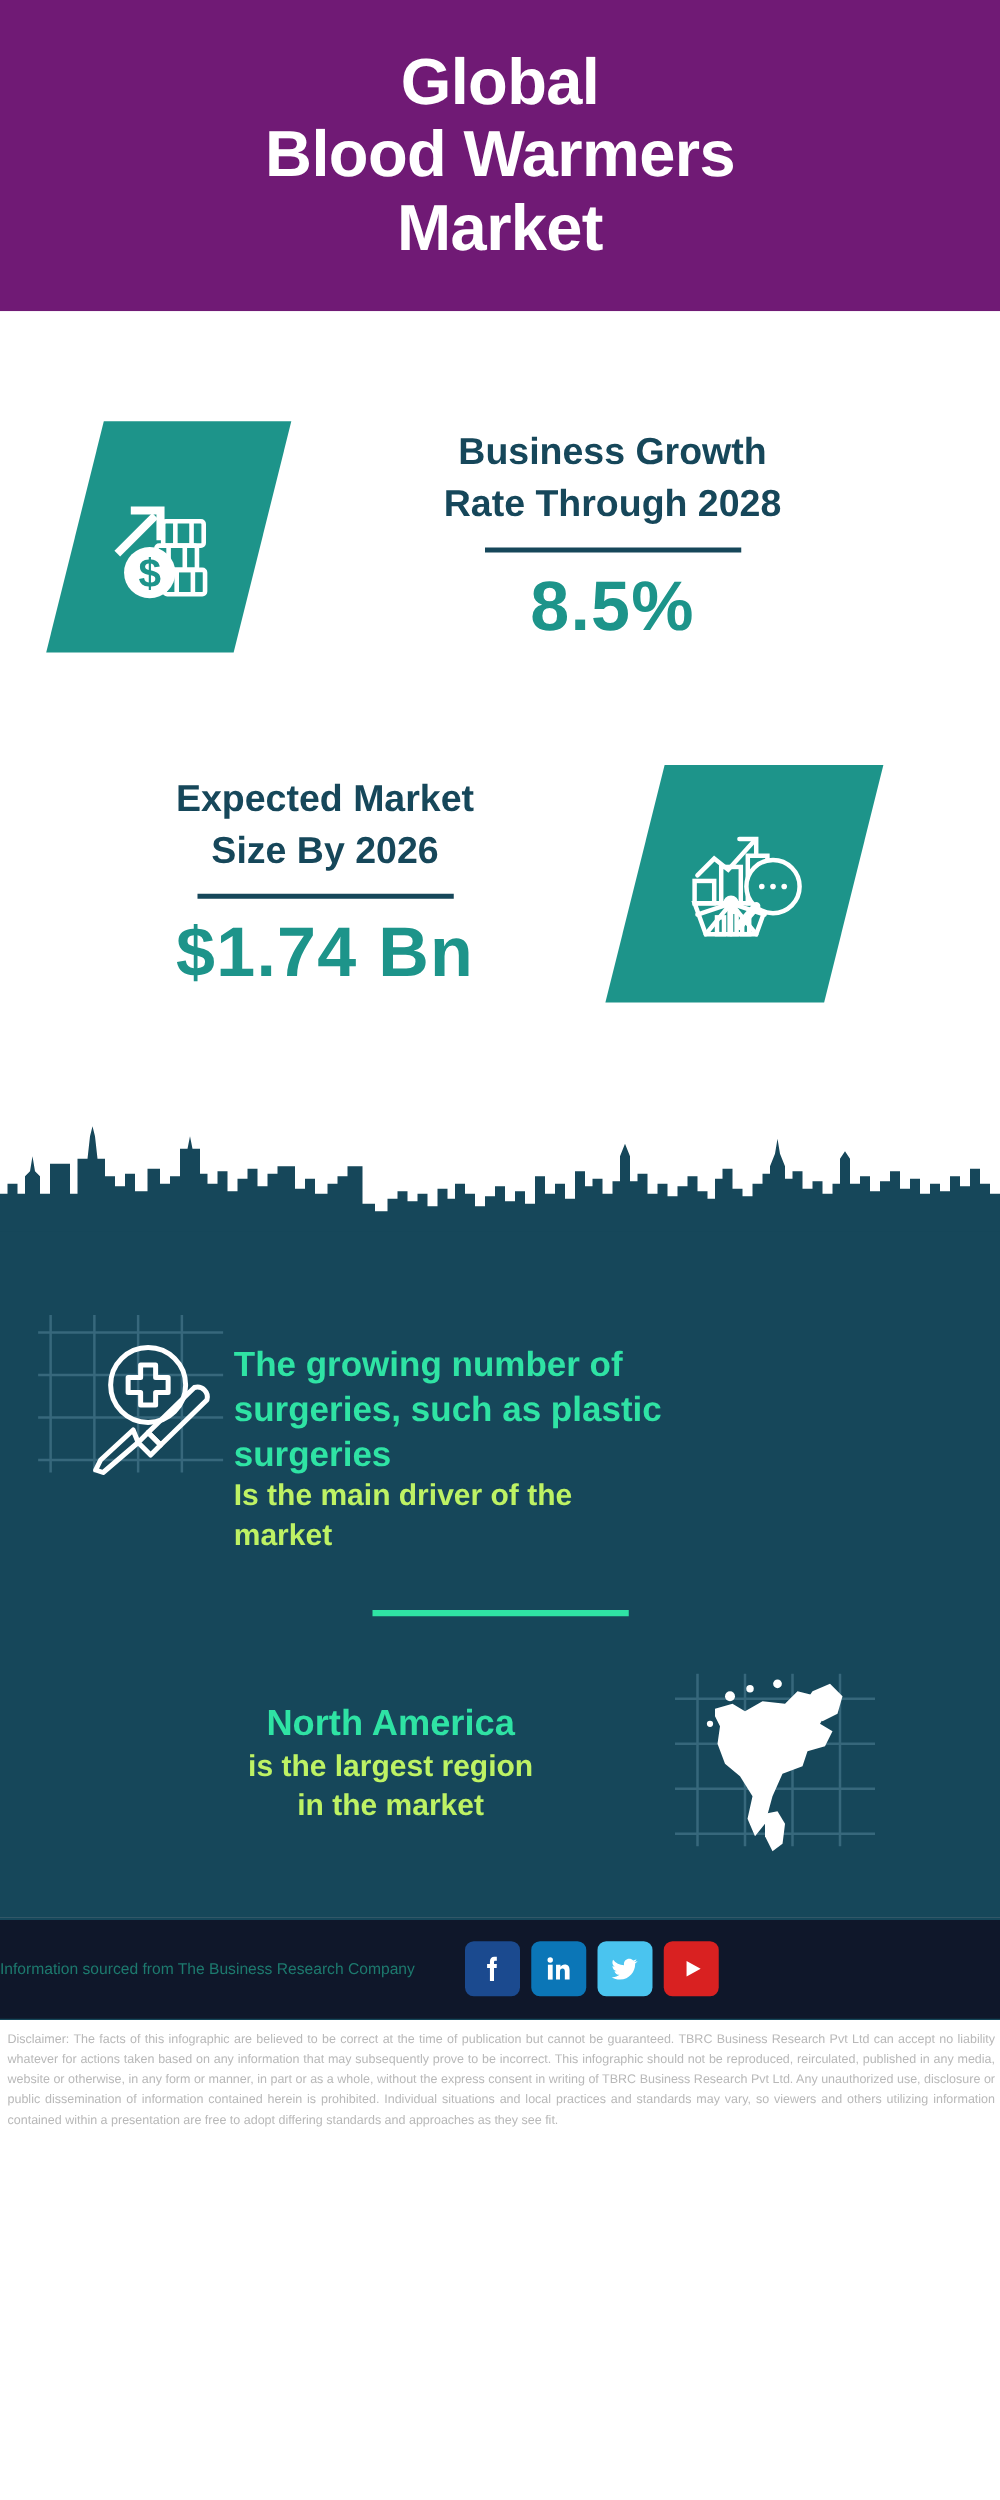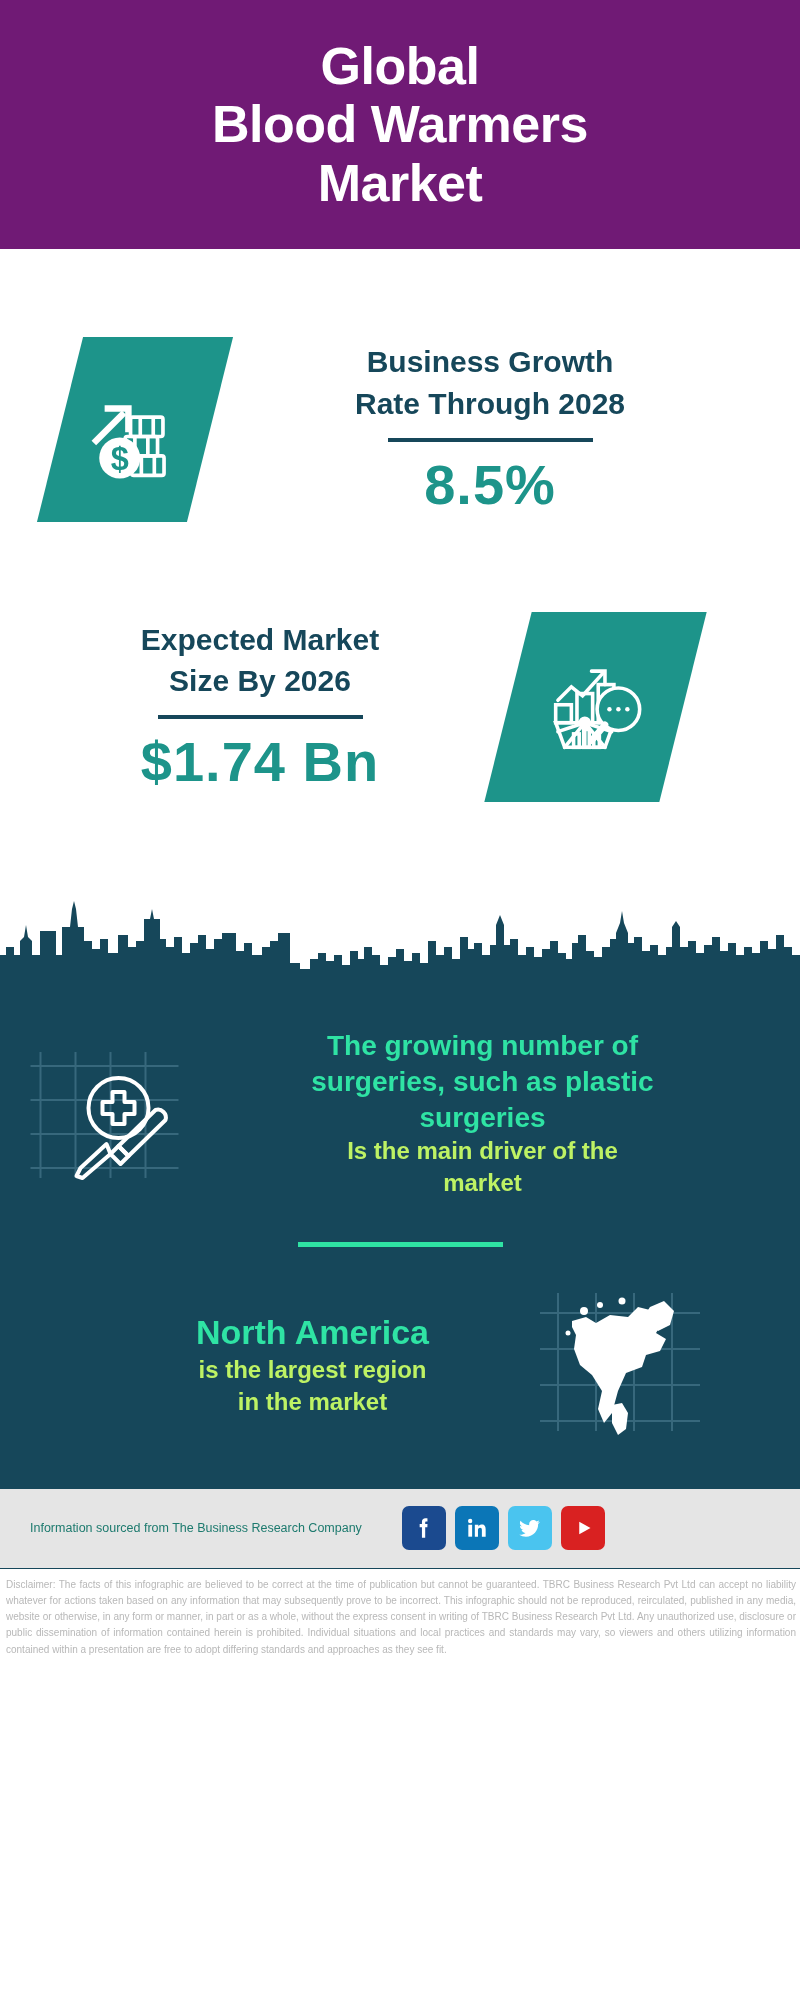--- a/index.html
+++ b/index.html
@@ -83,21 +83,21 @@
     width:800px; height:88px;
     display:block;
   }
 
   .driver-block {
     position:relative;
     padding-top:44px;
     display:flex; align-items:flex-start;
   }
   .grid-icon { width:155px; flex:0 0 155px; margin-left:28px; margin-top:10px; }
-  .driver-text { flex:1; text-align:center; padding:0 22px 0 4px; }
+  .driver-text { flex:1; text-align:left; padding:0 22px 0 4px;margin-top:46px; }
 
   .accent-line {
     color:#2fe3a4;
     font-size:28px;
     font-weight:bold;
     line-height:1.28;
   }
   .plain-line {
     color:#bef264;
     font-size:24px;
@@ -114,25 +114,24 @@
   .region-block {
     display:flex; align-items:center; justify-content:center;
     padding-bottom:46px;
   }
   .region-text { width:430px; text-align:center; }
   .region-map { width:165px; flex:0 0 165px; margin-left:10px; }
 
   
   .footer-bar {
     width:800px; height:82px;
-    background:#e5e5e5;
+    background:#0f172a;
     border-top:2px solid #16475a;
     border-bottom:1px solid #16475a;
     display:flex; align-items:center;
-    padding-left:30px;
   }
   .source-text { width:350px; }
   .source-text div {
     color:#1d7a6e;
     font-size:12.5px;
     line-height:1.65;
   }
   .socials { display:flex; gap:9px; margin-left:22px; }
   .soc {
     width:44px; height:44px; border-radius:7px;
@@ -279,21 +278,21 @@
         <span>Is the main driver of the</span><br>
         <span>market</span>
       </div>
     </div>
   </div>
 
   <div class="divider"></div>
 
   <div class="region-block">
     <div class="region-text">
-      <div class="accent-line" style="font-size:34px;">North America</div>
+      <div class="accent-line" style="font-size:29px;">North America</div>
       <div class="plain-line">
         <span>is the largest region</span><br>
         <span>in the market</span>
       </div>
     </div>
     <div class="region-map">
       <svg width="165" height="150" viewBox="0 0 165 150">
         <g stroke="#3d6e82" stroke-width="2" opacity="0.85">
           <line x1="20" y1="6" x2="20" y2="144"></line>
           <line x1="58" y1="6" x2="58" y2="144"></line>

